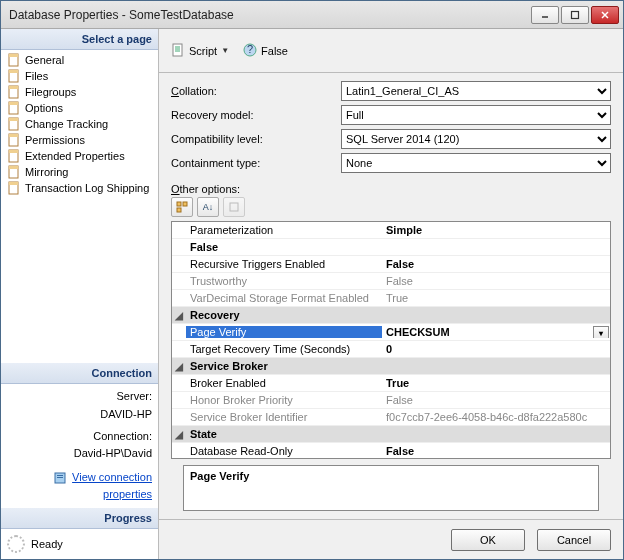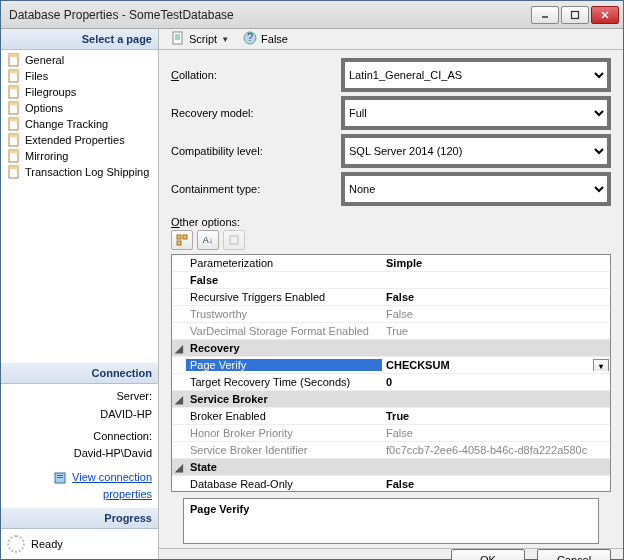--- a/index.html
+++ b/index.html
@@ -23,21 +23,21 @@
 .progress-body { padding: 6px; display: flex; align-items: center; gap: 6px; }
 .spinner { width: 18px; height: 18px; border: 2px dotted #bbb; border-radius: 50%; }
 .right { flex: 1; display: flex; flex-direction: column; background: #f0f0f0; }
 .toolbar { height: 44px; display: flex; align-items: center; gap: 6px; padding: 0 8px; border-bottom: 1px solid #bbb; }
 .tbtn { display: flex; align-items: center; gap: 4px; padding: 2px 4px; cursor: pointer; }
 .tbtn svg { width: 14px; height: 14px; }
 .form-area { padding: 8px 12px 4px 12px; }
 .form-row { display: flex; align-items: center; margin-bottom: 4px; }
 .form-label { width: 170px; }
 .form-control { flex: 1; }
-select.combo { width: 100%; height: 34px; border: 4px solid #737373; background: #fff; font-size: 11px; }
+select.combo { width: 100%; height: 20px; border: 1px solid #737373; background: #fff; font-size: 11px; }
 .opts-toolbar { display: flex; gap: 4px; padding: 2px 0 4px 0; }
 .opts-btn { width: 22px; height: 20px; border: 1px solid #aaa; background: linear-gradient(#fdfdfd,#e8e8e8); display:flex; align-items:center; justify-content:center; cursor:pointer; border-radius:2px;}
 .grid { border: 1px solid #888; background: #fff; height: 238px; overflow: hidden; }
 .grid-row { display: flex; height: 17px; align-items: center; border-bottom: 1px solid #eee; }
 .grid-row.cat { background: #ddd; font-weight: bold; }
 .grid-cell-exp { width: 14px; text-align:center; color:#555; font-size:10px;}
 .grid-cell-name { width: 196px; padding-left: 4px; overflow:hidden; white-space:nowrap; }
 .grid-cell-val { flex: 1; padding-left: 4px; overflow:hidden; white-space:nowrap; position:relative;}
 .grid-row.dim .grid-cell-name, .grid-row.dim .grid-cell-val { color: #888; }
 .grid-row.bold .grid-cell-val { font-weight: bold; }
@@ -123,20 +123,29 @@
             </span>
             <span>Change Tracking</span>
           </div>
           <div class="page-item">
             <span class="icon">
               <svg width="14" height="14">
                 <rect x="2" y="1" width="9" height="12" fill="#fff" stroke="#b08040"></rect>
                 <rect x="2" y="1" width="9" height="3" fill="#f0d090"></rect>
               </svg>
             </span>
+            <span>Permissions</span>
+          </div>
+          <div class="page-item">
+            <span class="icon">
+              <svg width="14" height="14">
+                <rect x="2" y="1" width="9" height="12" fill="#fff" stroke="#b08040"></rect>
+                <rect x="2" y="1" width="9" height="3" fill="#f0d090"></rect>
+              </svg>
+            </span>
             <span>Extended Properties</span>
           </div>
           <div class="page-item">
             <span class="icon">
               <svg width="14" height="14">
                 <rect x="2" y="1" width="9" height="12" fill="#fff" stroke="#b08040"></rect>
                 <rect x="2" y="1" width="9" height="3" fill="#f0d090"></rect>
               </svg>
             </span>
             <span>Mirroring</span>

